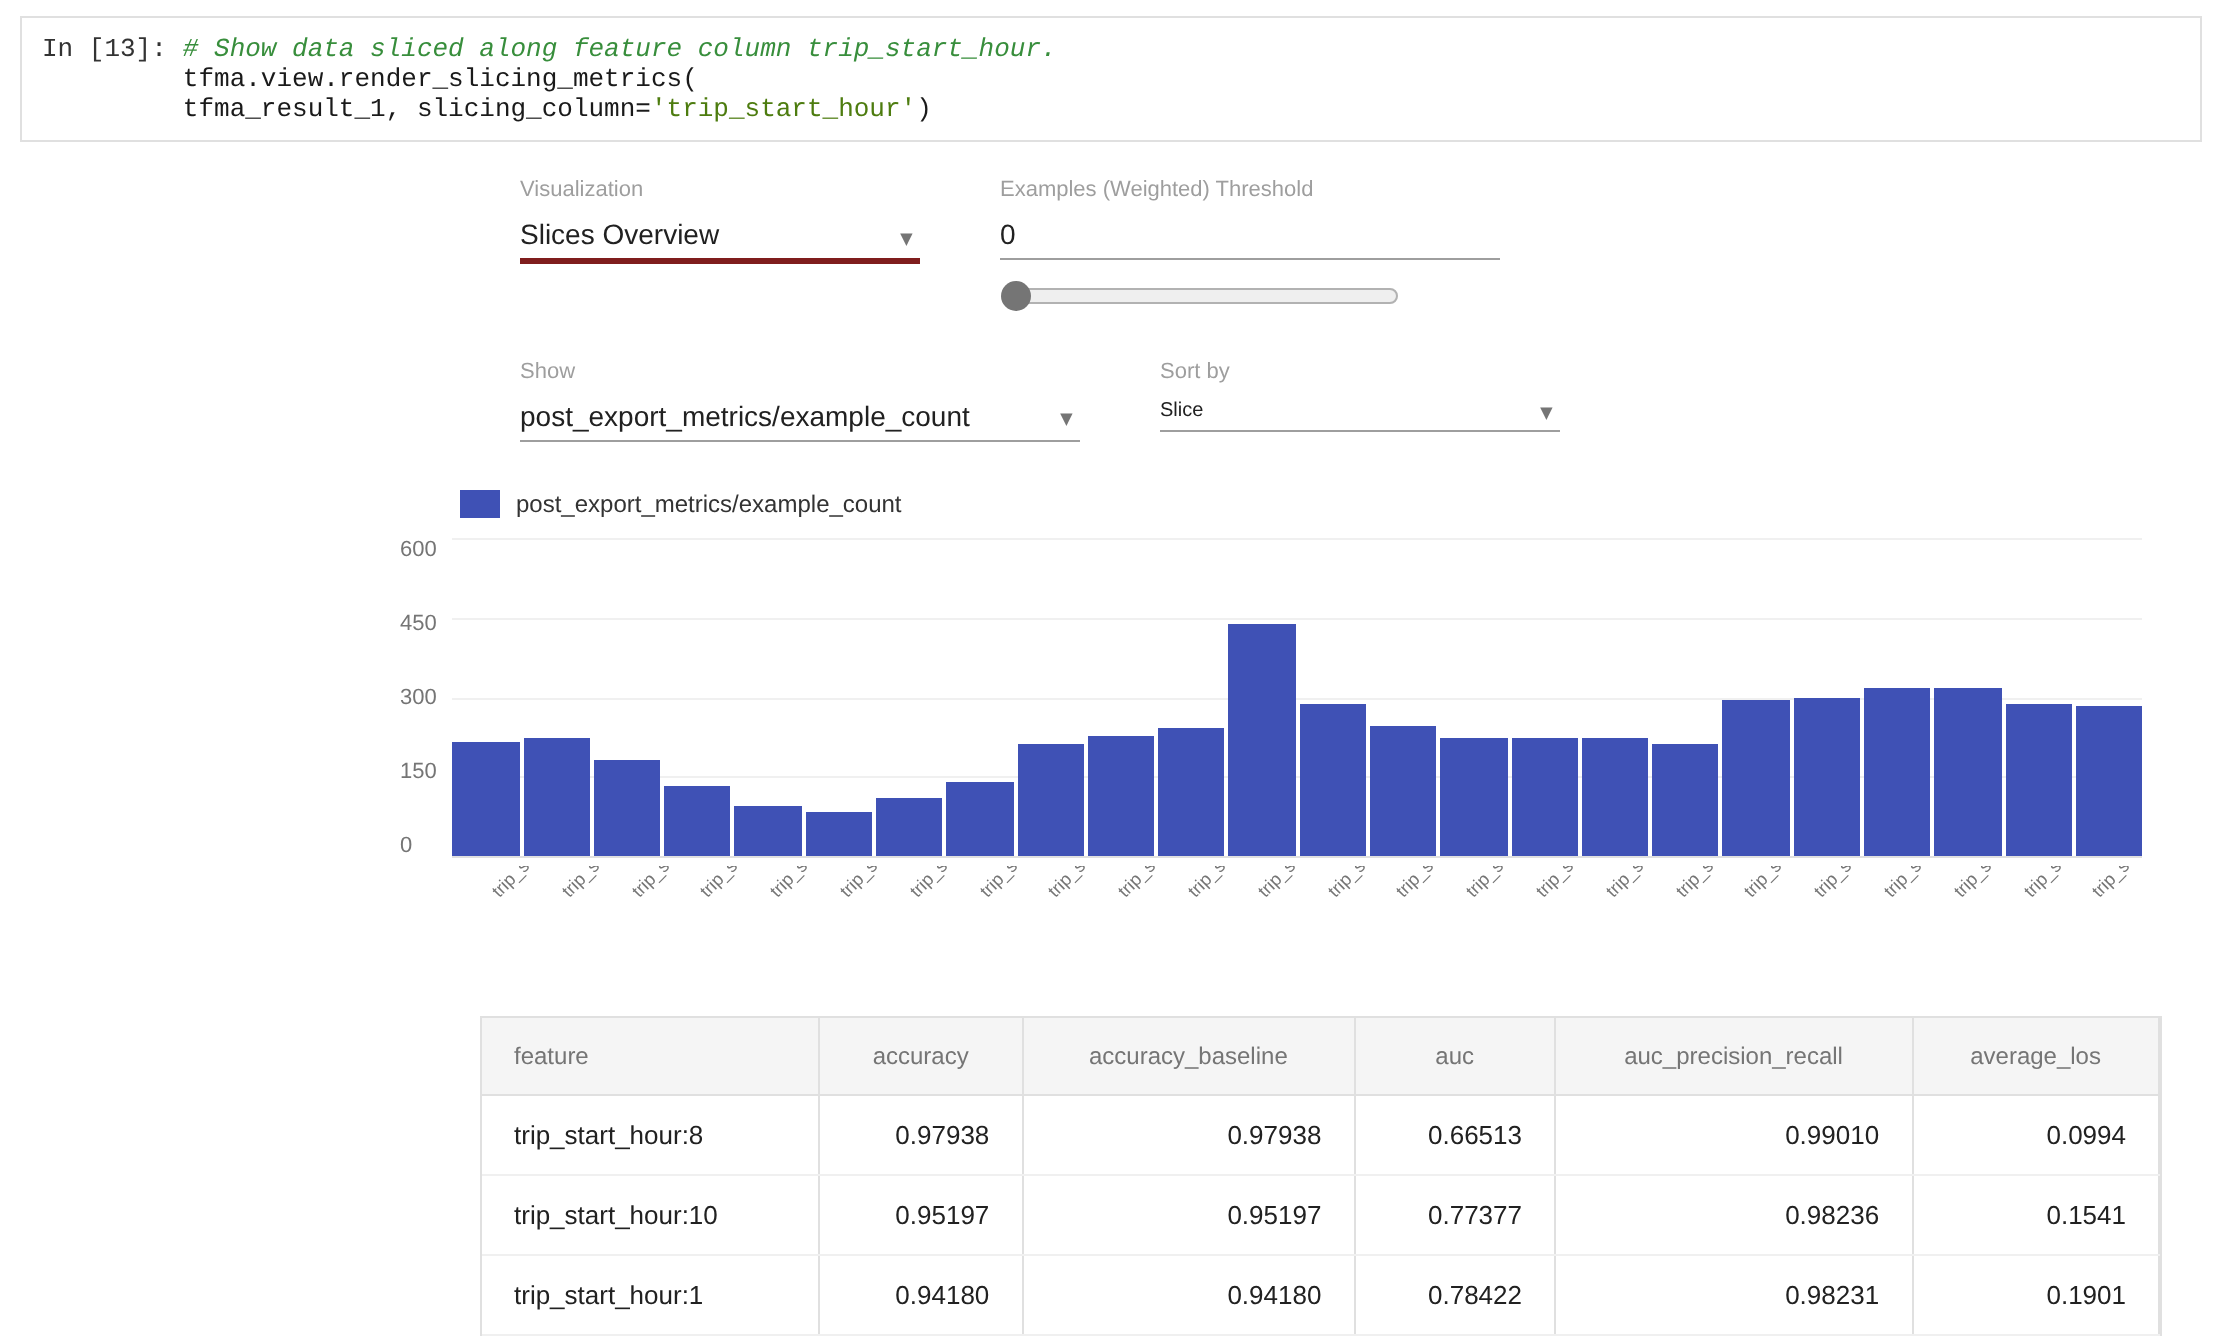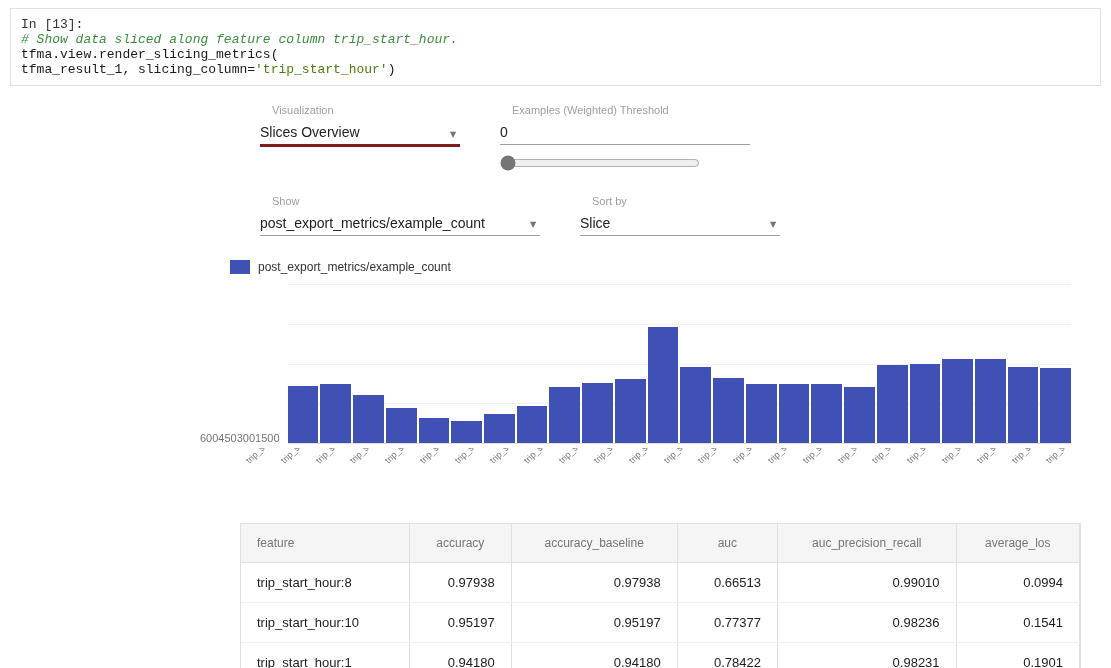--- a/index.html
+++ b/index.html
@@ -14,21 +14,20 @@
     }
 
     
     .code-cell {
       display: flex;
       align-items: flex-start;
       padding: 8px 10px;
       background: #fff;
       border: 1px solid #e0e0e0;
       margin: 8px 10px;
-      flex-direction: column;
     }
     .cell-label {
       color: #333;
       font-size: 13px;
       white-space: nowrap;
       margin-right: 8px;
       font-family: 'Courier New', monospace;
     }
     .code-block {
       background: #fff;
@@ -56,21 +55,20 @@
     .control-group {
       display: flex;
       flex-direction: column;
       gap: 4px;
     }
 
     .control-label {
       font-family: Arial, sans-serif;
       font-size: 11px;
       color: #9e9e9e;
-      margin-left: 12px;
     }
 
     .dropdown-wrapper {
       position: relative;
       display: inline-block;
     }
 
     .dropdown-select {
       appearance: none;
       -webkit-appearance: none;
@@ -139,21 +137,21 @@
       min-width: 280px;
       outline: none;
     }
 
     .dropdown-select3 {
       appearance: none;
       -webkit-appearance: none;
       border: none;
       border-bottom: 1px solid #9e9e9e;
       background: transparent;
-      font-size: 14px;
+      font-size: 10px;
       color: #212121;
       padding: 4px 20px 4px 0;
       cursor: pointer;
       font-family: Arial, sans-serif;
       min-width: 200px;
       outline: none;
     }
 
     
     .chart-container {
@@ -184,22 +182,23 @@
     }
 
     .chart-area {
       display: flex;
       align-items: flex-end;
       position: relative;
     }
 
     .y-axis {
       display: flex;
+      flex-direction: column;
       justify-content: space-between;
-      align-items: flex-end;
+      align-items: flex-start;
       height: 160px;
       padding-right: 8px;
       font-family: Arial, sans-serif;
       font-size: 11px;
       color: #757575;
     }
 
     .chart-inner {
       flex: 1;
       height: 160px;

